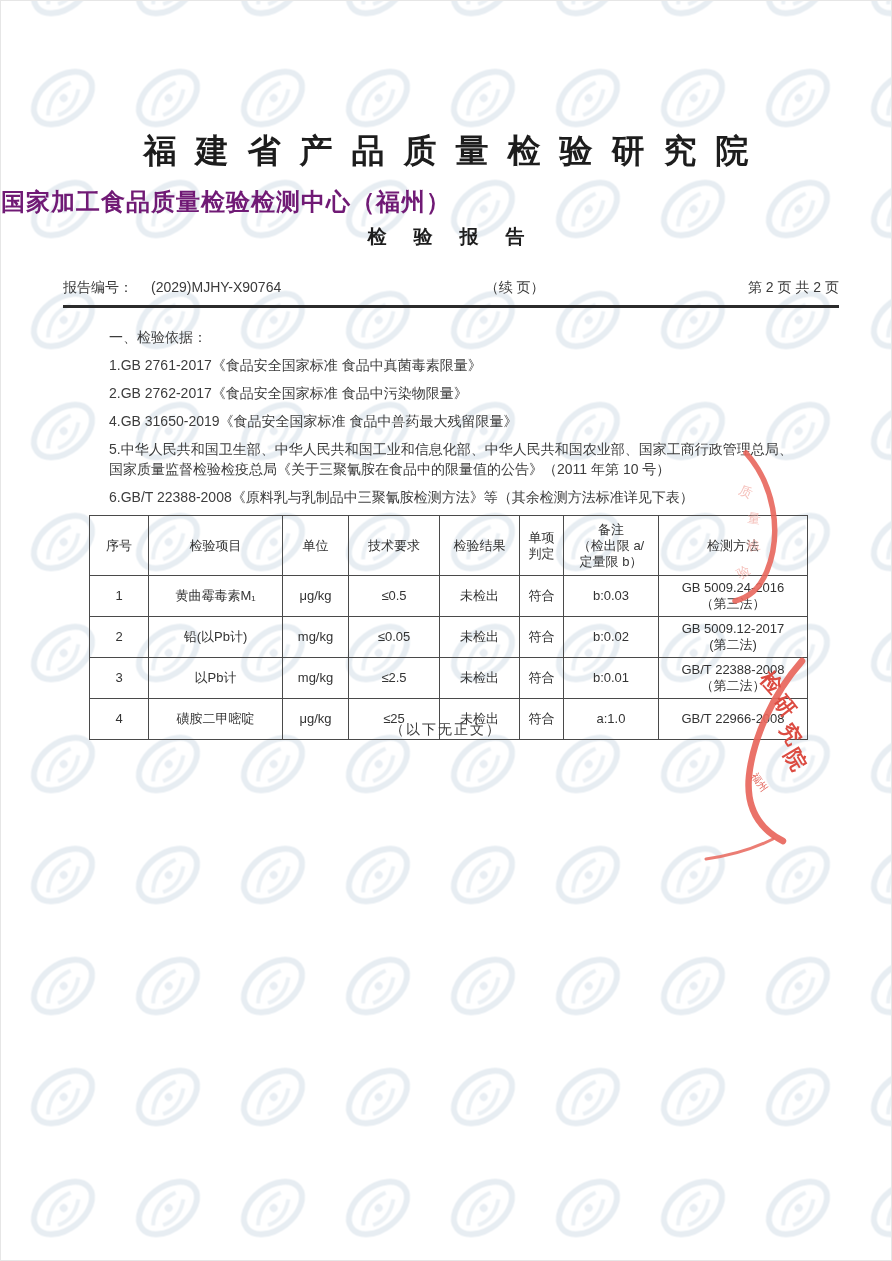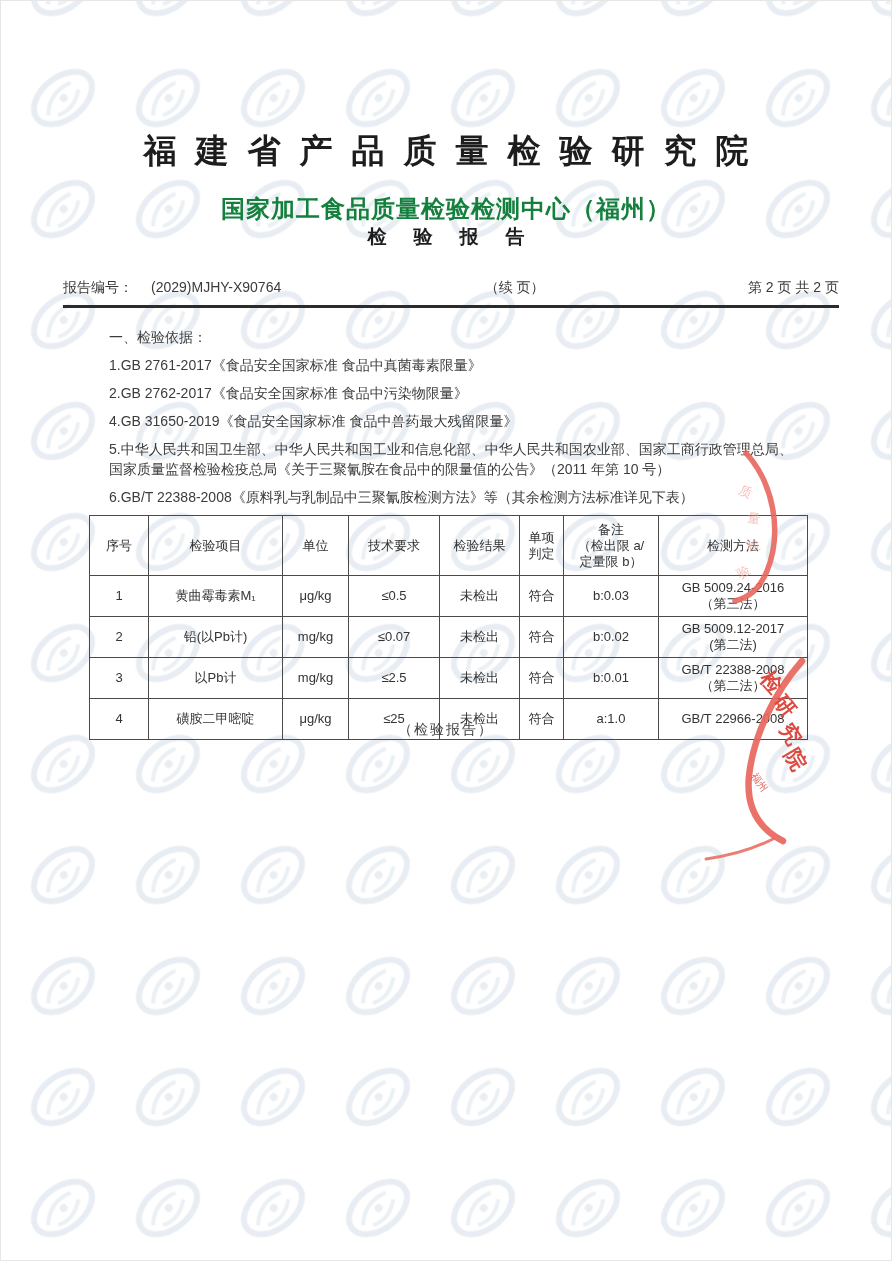--- a/index.html
+++ b/index.html
@@ -16,22 +16,22 @@
   .wm-layer{position:absolute;inset:0;pointer-events:none;}
   .content{position:absolute;inset:0;border-radius:18px;}
 
   .title-institute{
     position:absolute;top:128px;left:0;right:0;
     text-align:center;font-size:33px;font-weight:bold;color:#1d1d1d;
     letter-spacing:19px;text-indent:19px;white-space:nowrap;margin:0;
   }
   .title-center{
     position:absolute;top:185px;left:0;right:0;
-    text-align:center;font-size:24px;font-weight:bold;color:#15803d;
-    letter-spacing:1px;margin:7px;white-space:nowrap;
+    font-size:24px;font-weight:bold;color:#701a75;
+    letter-spacing:1px;margin:0;white-space:nowrap;
   }
   .title-report{
     position:absolute;top:223px;left:0;right:0;
     text-align:center;font-size:19px;font-weight:bold;color:#1d1d1d;
     letter-spacing:27px;text-indent:27px;margin:0;white-space:nowrap;
   }
 
   .meta-row{
     position:absolute;top:278px;left:62px;width:776px;
     display:flex;justify-content:space-between;align-items:baseline;
@@ -146,21 +146,21 @@
         <td>未检出</td>
         <td>符合</td>
         <td>b:0.03</td>
         <td class="method">GB 5009.24-2016
 （第三法）</td>
       </tr>
       <tr>
         <td>2</td>
         <td>铅(以Pb计)</td>
         <td>mg/kg</td>
-        <td>≤0.07</td>
+        <td>≤0.05</td>
         <td>未检出</td>
         <td>符合</td>
         <td>b:0.02</td>
         <td class="method">GB 5009.12-2017
 (第二法)</td>
       </tr>
       <tr>
         <td>3</td>
         <td>以Pb计</td>
         <td>mg/kg</td>
@@ -177,21 +177,21 @@
         <td>μg/kg</td>
         <td>≤25</td>
         <td>未检出</td>
         <td>符合</td>
         <td>a:1.0</td>
         <td class="method">GB/T 22966-2008</td>
       </tr>
     </tbody>
       </table>
 
-    <div class="no-more">（检验报告）</div>
+    <div class="no-more">（以下无正文）</div>
 
     <svg class="seal" width="892" height="1261" viewBox="0 0 892 1261">
 
       <path d="M 745 452 C 772 482, 782 530, 766 570 C 758 589, 748 596, 734 600" fill="none" stroke="#e8665c" stroke-width="5.5" stroke-linecap="round" opacity="0.9"></path>
 
       <text x="737" y="492" font-size="13" fill="#f2aba4" opacity="0.75" transform="rotate(25 737 492)">质</text>
       <text x="746" y="521" font-size="13" fill="#f2aba4" opacity="0.75" transform="rotate(8 746 521)">量</text>
       <text x="747" y="550" font-size="13" fill="#f2aba4" opacity="0.75" transform="rotate(-12 747 550)">检</text>
       <text x="739" y="578" font-size="13" fill="#f2aba4" opacity="0.75" transform="rotate(-30 739 578)">验</text>
 

